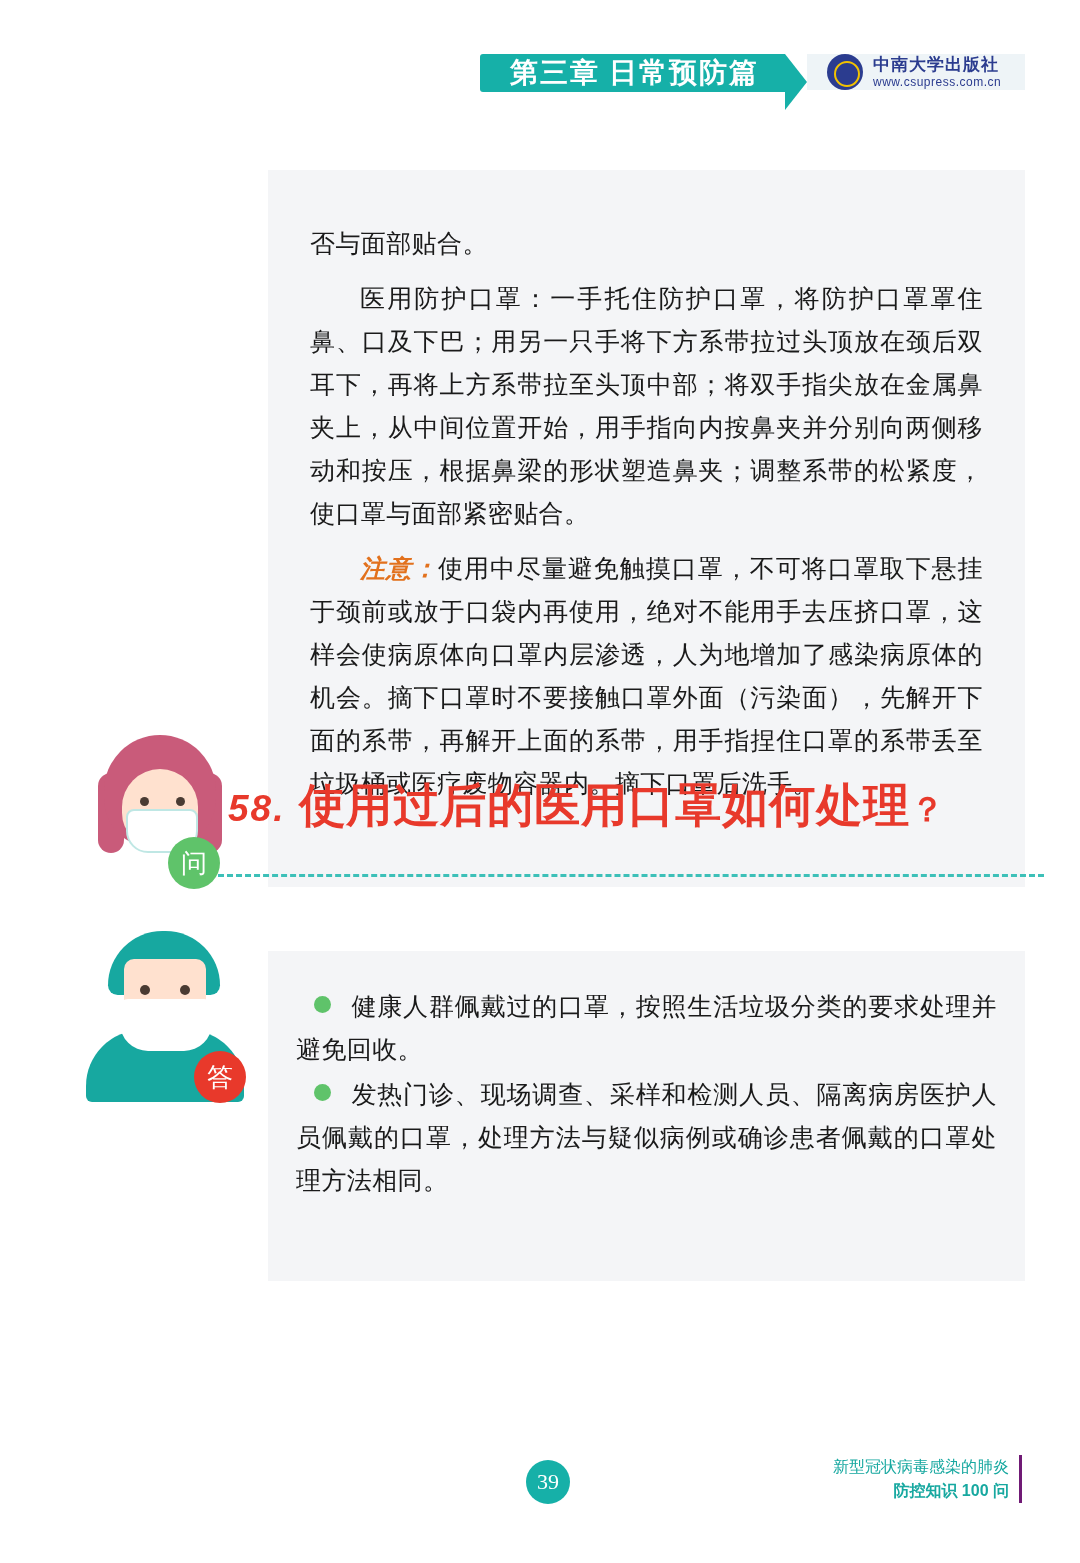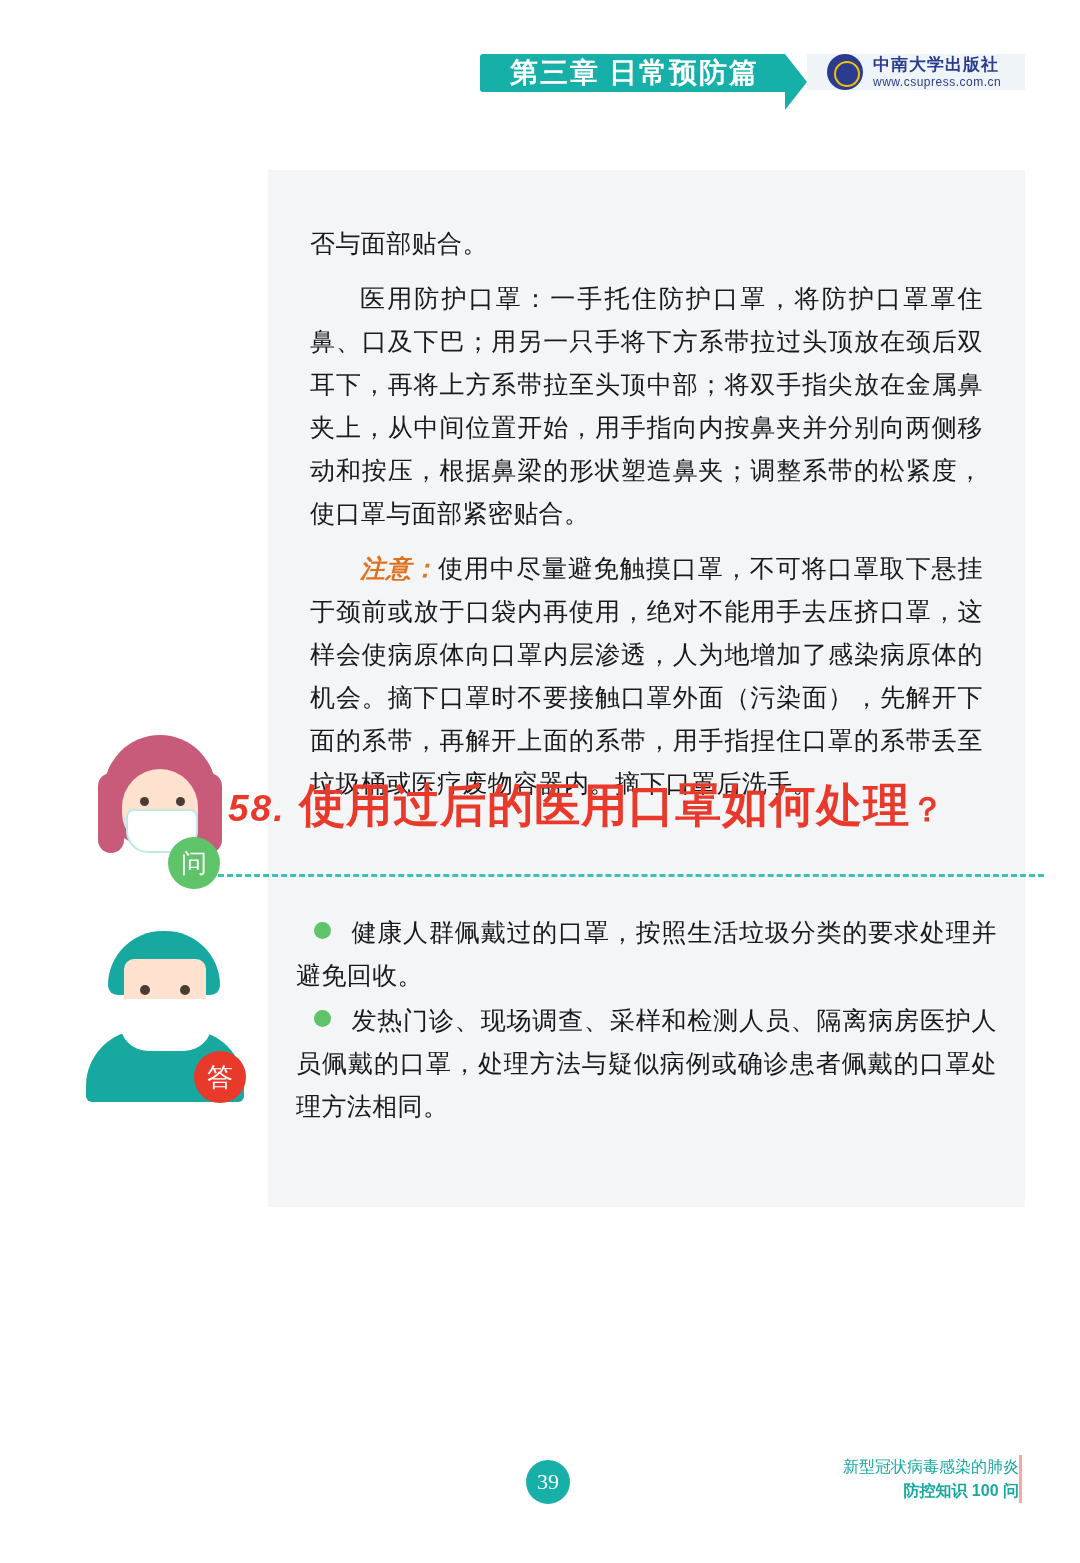--- a/index.html
+++ b/index.html
@@ -260,21 +260,21 @@
     border-radius: 50%;
     color: #ffffff;
     font-size: 26px;
     display: flex;
     align-items: center;
     justify-content: center;
   }
   .answer-box {
     position: absolute;
     left: 268px;
-    top: 877px;
+    top: 951px;
     width: 757px;
     background: #f4f5f7;
     padding: 34px 28px 40px 28px;
     box-sizing: border-box;
     min-height: 330px;
   }
   .bullet-item {
     font-size: 25px;
     line-height: 1.72;
     color: #1a1a1a;
@@ -312,21 +312,22 @@
     font-family: Liberation Serif, serif;
   }
   .footer-note {
     position: absolute;
     right: 58px;
     top: 1455px;
     text-align: right;
     color: #17a8a0;
     font-size: 16px;
     line-height: 1.5;
-    border-right: 3px solid #fca5a5;
+    border-right: 3px solid #701a75;
+    padding-right: 10px;
     font-family: "Liberation Sans", sans-serif;
   }
   .footer-note .l2 { font-weight: bold; }
 </style>
 </head>
 <body>
 
 <div class="header">
   <div class="header-chapter">第三章 日常预防篇</div>
   <div class="header-arrow"></div>

